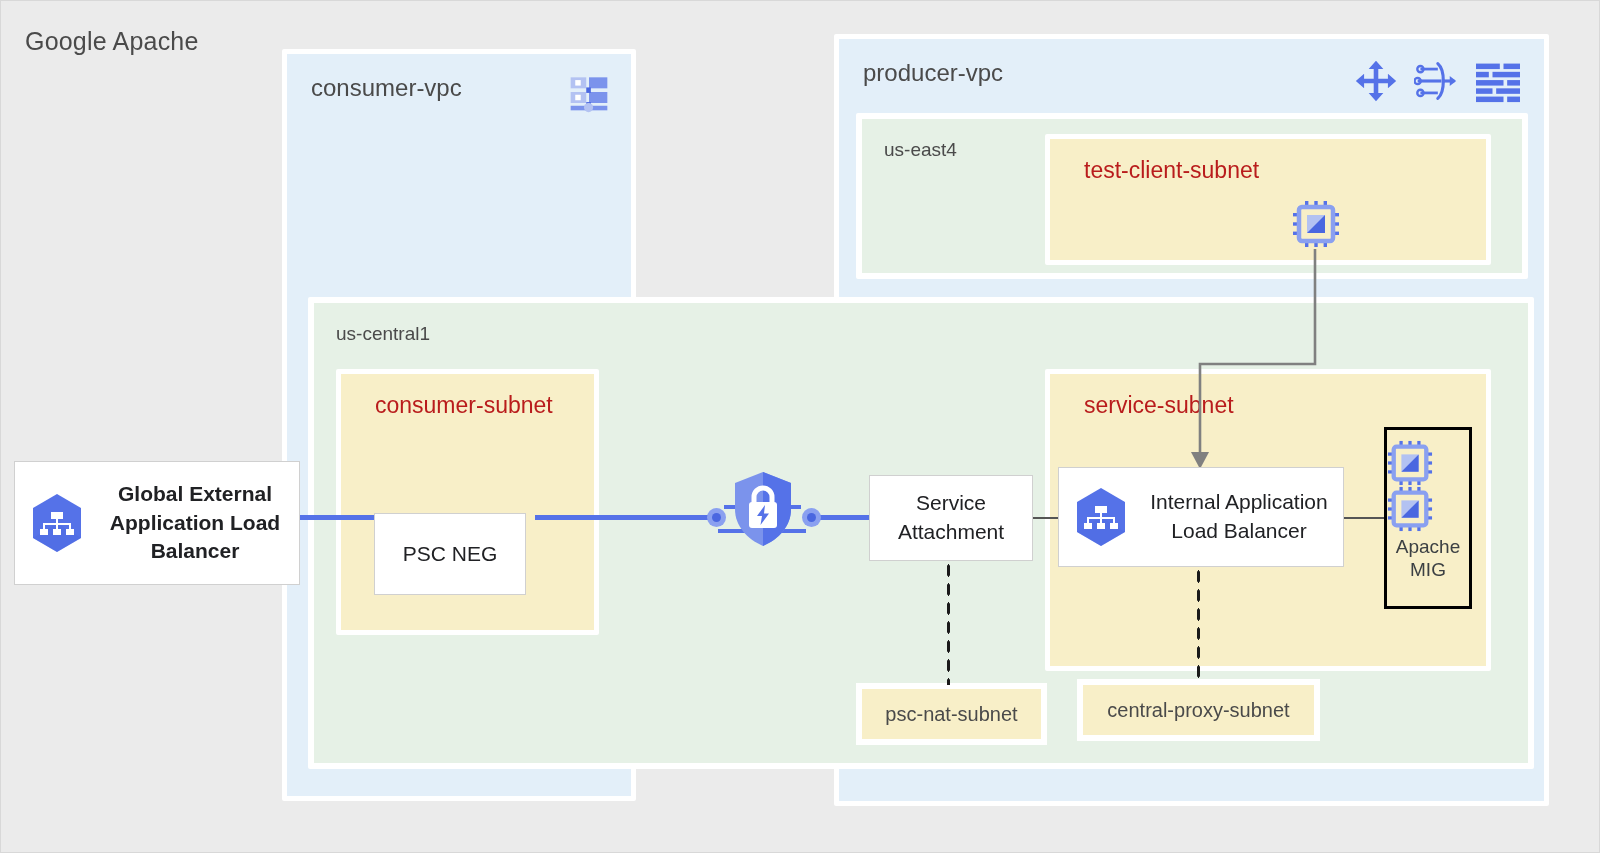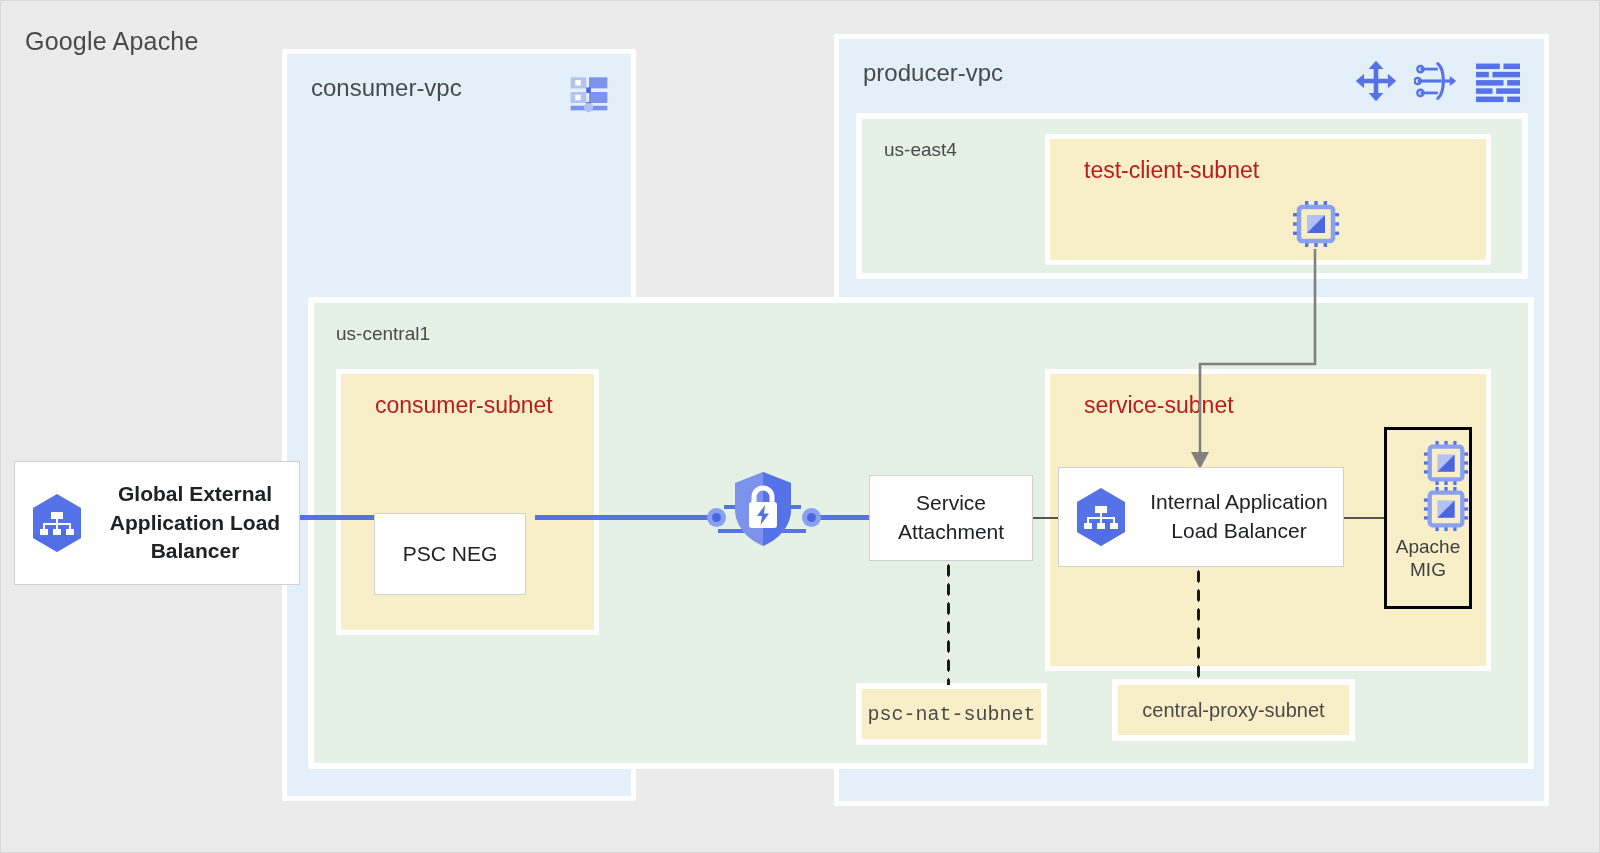--- a/index.html
+++ b/index.html
@@ -108,21 +108,21 @@
     gap: 12px;
   }
   .node-with-icon .node-text { flex: 1; text-align: center; padding-right: 6px;}
 
   
   .mig-box {
     background: #f8efc8;
     border: 3px solid #000000;
     display: flex;
     flex-direction: column;
-    align-items: flex-end;
+    align-items: flex-start;
     justify-content: flex-start;
     padding-top: 10px;
     z-index: 20;
   }
   .mig-label {
     font-size: 19px;
     color: #3c4043;
     text-align: center;
     line-height: 1.2;
     margin-top: 4px;
@@ -276,25 +276,25 @@
   </div>
 
   <div class="abs subnet" style="left:335px; top:368px; width:263px; height:266px;">
     <div class="subnet-label">consumer-subnet</div>
   </div>
 
   <div class="abs subnet" style="left:1044px; top:368px; width:446px; height:302px;">
     <div class="subnet-label">service-subnet</div>
   </div>
 
-  <div class="abs subnet-pill" style="left:855px; top:682px; width:191px; height:62px;font-family:Liberation Mono, monospace;">
+  <div class="abs subnet-pill" style="left:855px; top:682px; width:191px; height:62px;">
     <span>psc-nat-subnet</span>
   </div>
 
-  <div class="abs subnet-pill" style="left:1076px; top:678px; width:243px; height:62px;margin-left:35px;">
+  <div class="abs subnet-pill" style="left:1076px; top:678px; width:243px; height:62px;">
     <span>central-proxy-subnet</span>
   </div>
 
   <div class="abs line-blue" style="left:298px; top:514px; width:80px; height:5px;"></div>
 
   <div class="abs line-blue" style="left:534px; top:514px; width:182px; height:5px;"></div>
 
   <div class="abs line-blue" style="left:806px; top:514px; width:66px; height:5px;"></div>
 
   <div class="abs psc-dash" style="left:723px; top:504px; width:20px;"></div>

